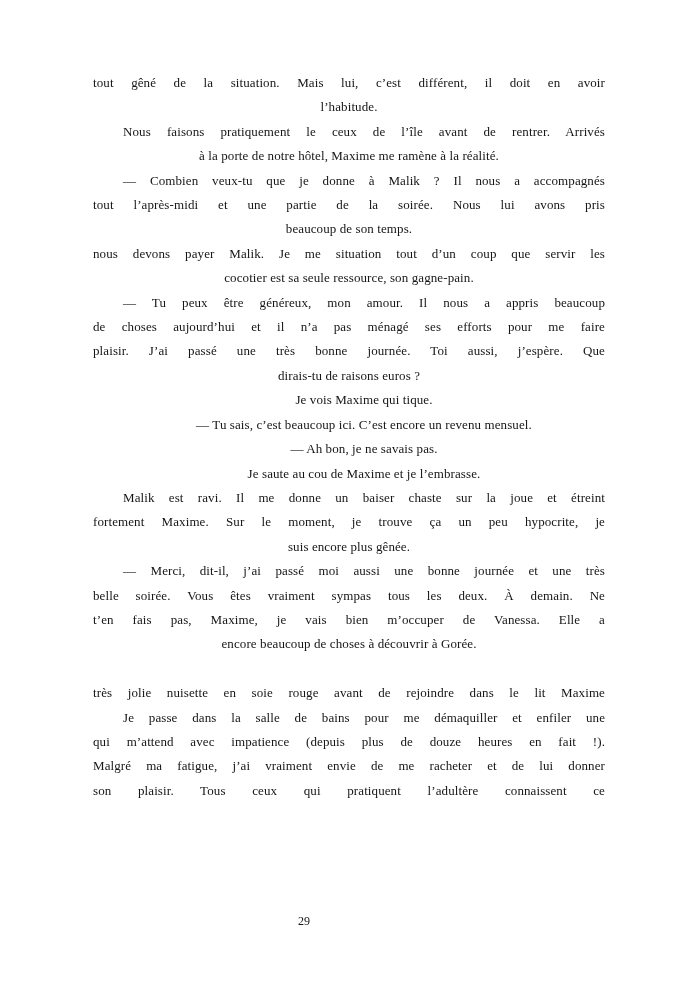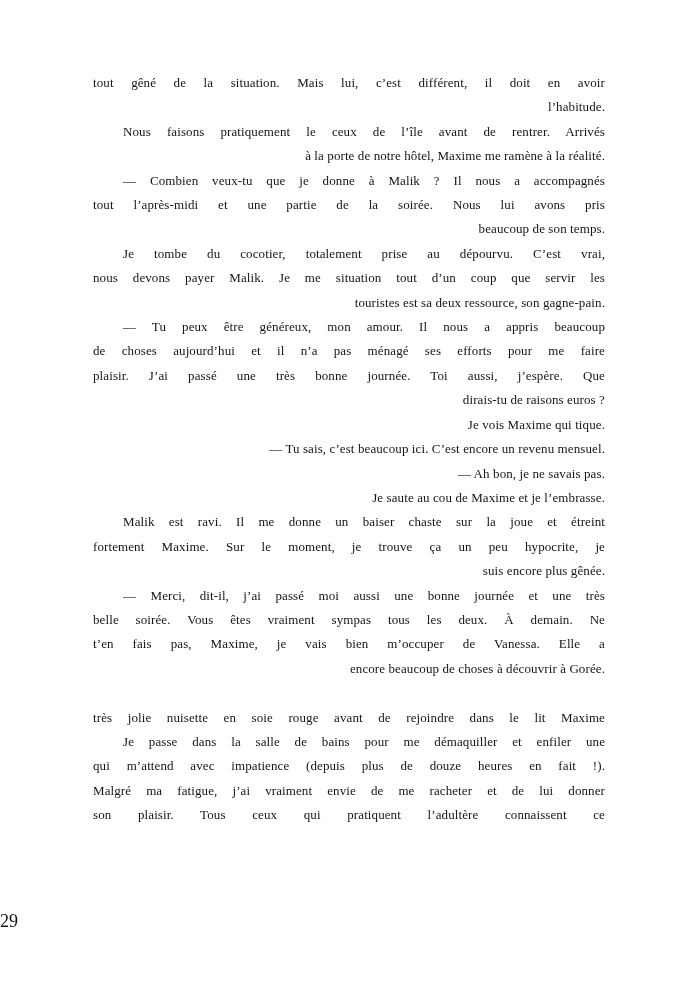--- a/index.html
+++ b/index.html
@@ -21,37 +21,37 @@
     left: 93px;
     top: 71px;
     width: 512px;
     font-size: 13px;
     line-height: 24.4px;
     letter-spacing: 0.1px;
   }
   .para { margin: 0; }
   .para.section-break { margin-top: 24.4px; }
   .line {
-    text-align: right;
+    text-align: center;
   }
   .line.just {
     text-align: justify;
     -moz-text-align-last: justify;
     text-align-last: justify;
   }
   .line.indent {
     text-indent: 30px;
   }
   .folio {
     position: absolute;
     left: 0;
     top: 909px;
     width: 608px;
-    text-align: left;
-    font-size: 18px;
+    text-align: center;
+    font-size: 12px;
     line-height: 24.4px;
   }
 </style>
 </head>
 <body>
 
 <div class="page">
   <div class="text-block">
       <div class="para">
         <div class="line just">tout gêné de la situation. Mais lui, c’est différent, il doit en avoir</div>
@@ -60,23 +60,22 @@
       <div class="para">
         <div class="line just indent">Nous faisons pratiquement le ceux de l’île avant de rentrer. Arrivés</div>
         <div class="line">à la porte de notre hôtel, Maxime me ramène à la réalité.</div>
       </div>
       <div class="para">
         <div class="line just indent">— Combien veux-tu que je donne à Malik ? Il nous a accompagnés</div>
         <div class="line just">tout l’après-midi et une partie de la soirée. Nous lui avons pris</div>
         <div class="line">beaucoup de son temps.</div>
       </div>
       <div class="para">
-        <div class="line just indent">Je tombe du cocotier, totalement prise au dépourvu. C’est vrai,</div>
         <div class="line just">nous devons payer Malik. Je me situation tout d’un coup que servir les</div>
-        <div class="line">touristes est sa deux ressource, son gagne-pain.</div>
+        <div class="line">cocotier est sa seule ressource, son gagne-pain.</div>
       </div>
       <div class="para">
         <div class="line just indent">— Tu peux être généreux, mon amour. Il nous a appris beaucoup</div>
         <div class="line just">de choses aujourd’hui et il n’a pas ménagé ses efforts pour me faire</div>
         <div class="line just">plaisir. J’ai passé une très bonne journée. Toi aussi, j’espère. Que</div>
         <div class="line">dirais-tu de raisons euros ?</div>
       </div>
       <div class="para">
         <div class="line indent">Je vois Maxime qui tique.</div>
       </div>

